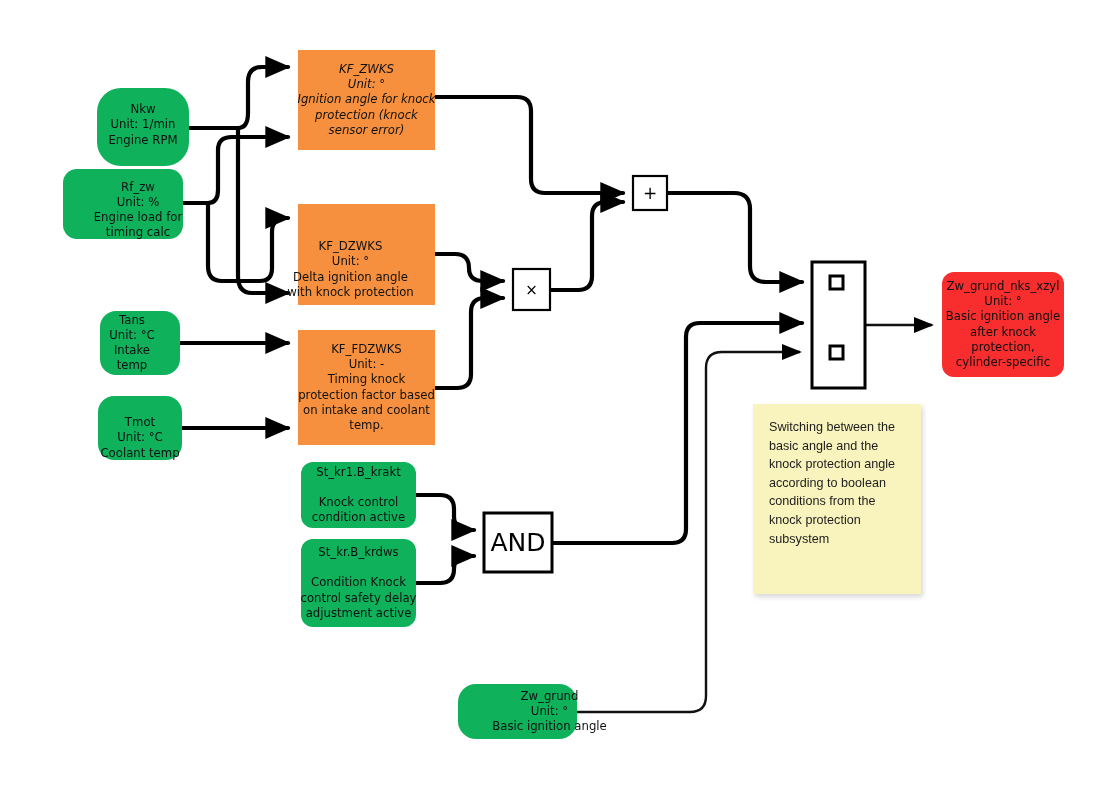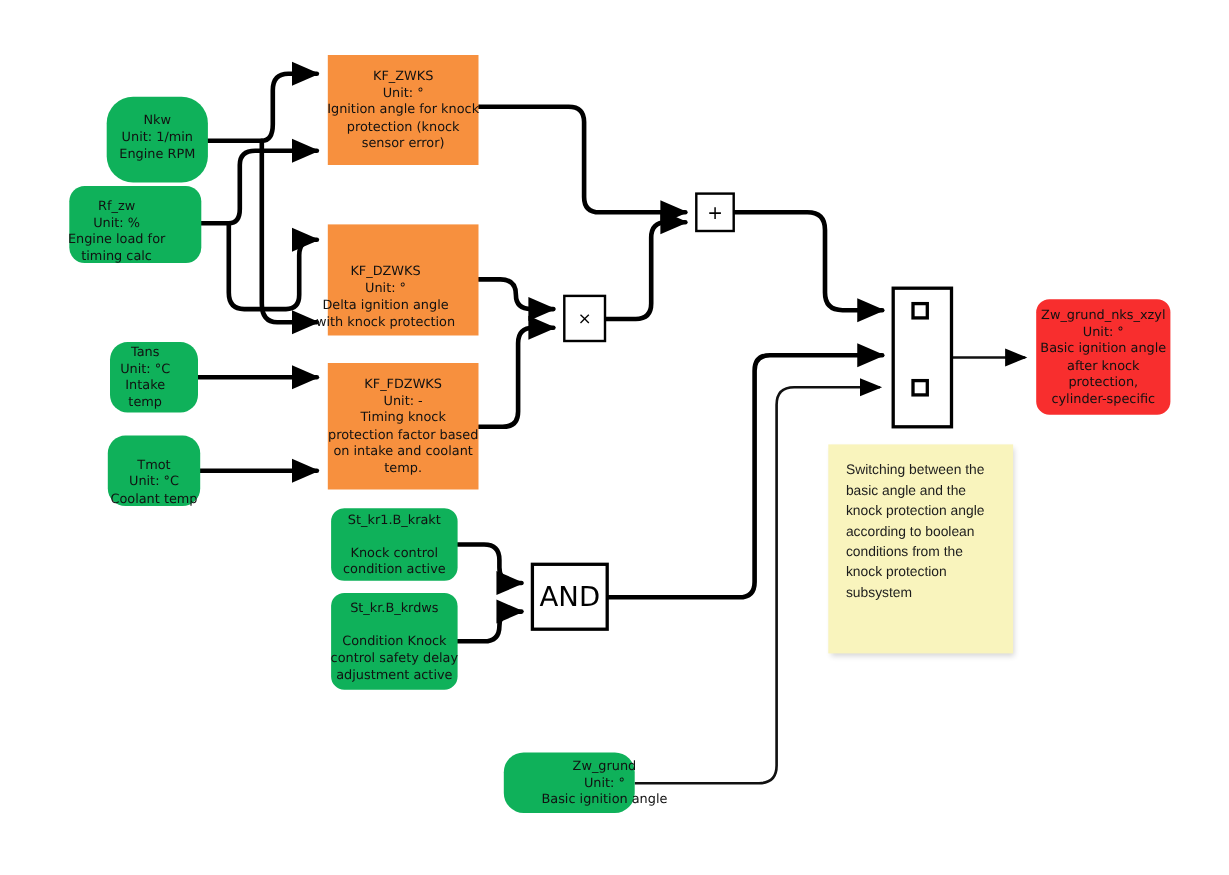--- a/index.html
+++ b/index.html
@@ -199,21 +199,21 @@
       <rect class="op-box" x="812" y="262" width="53" height="126"></rect>
       <rect class="sel-marker" x="830" y="276" width="13" height="13"></rect>
       <rect class="sel-marker" x="830" y="346" width="13" height="13"></rect>
     </g>
   </svg>
 
   <div class="node-text" style="left:97px; top:88px; width:92px; height:74px;">Nkw
 Unit: 1/min
 Engine RPM</div>
 
-  <div class="node-text" style="left:46px; top:169px; width:120px; height:82px;">Rf_zw
+  <div class="node-text" style="left:78px; top:169px; width:120px; height:82px;">Rf_zw
 Unit: %
 Engine load for
 timing calc</div>
 
   <div class="node-text" style="left:100px; top:311px; width:64px; height:64px;">Tans
 Unit: °C
 Intake temp</div>
 
   <div class="node-text" style="left:96px; top:396px; width:88px; height:84px;">Tmot
 Unit: °C
@@ -227,21 +227,21 @@
   <div class="node-text" style="left:299px; top:539px; width:119px; height:88px;">St_kr.B_krdws
 
 Condition Knock
 control safety delay
 adjustment active</div>
 
   <div class="node-text" style="left:456px; top:684px; width:123px; height:55px;margin-left:32px;">Zw_grund
 Unit: °
 Basic ignition angle</div>
 
-  <div class="node-text" style="left:296px; top:50px; width:141px; height:100px;">KF_ZWKS
+  <div class="node-text" style="left:296px; top:50px; width:141px; height:100px;font-style:italic;">KF_ZWKS
 Unit: °
 Ignition angle for knock
 protection (knock
 sensor error)</div>
 
   <div class="node-text" style="left:280px; top:204px; width:141px; height:131px;">KF_DZWKS
 Unit: °
 Delta ignition angle
 with knock protection</div>
 

